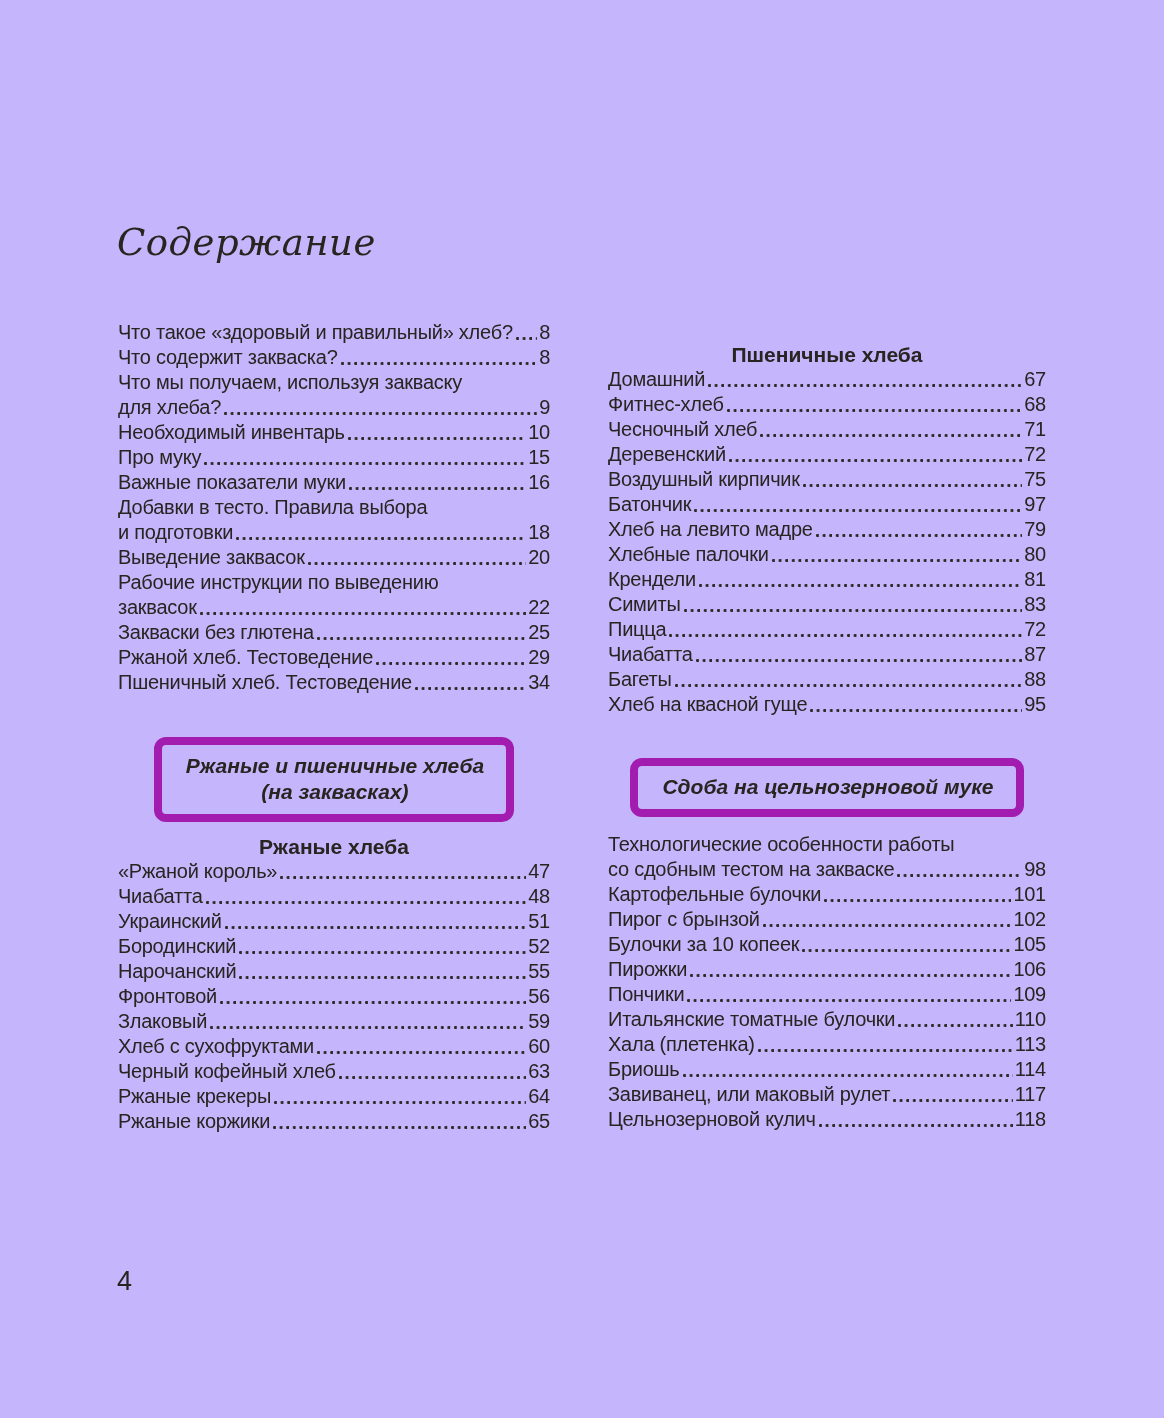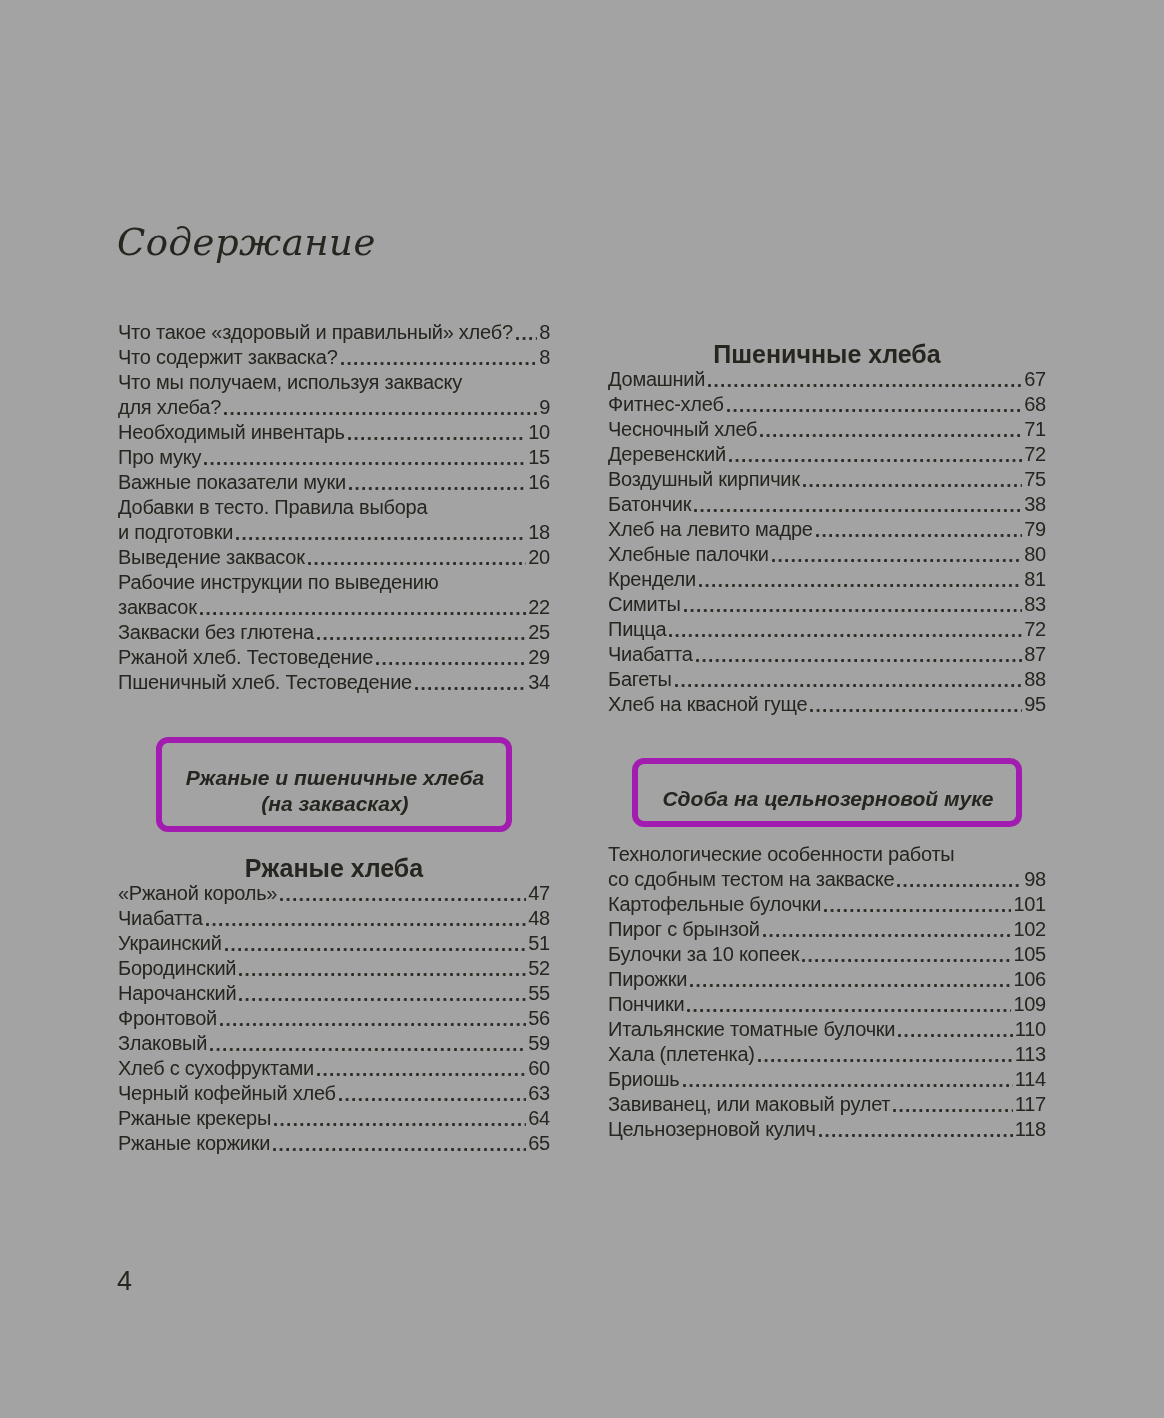--- a/index.html
+++ b/index.html
@@ -4,21 +4,21 @@
 <style>
   html, body {
     margin: 0;
     padding: 0;
     background: #edeade;
   }
   .page {
     position: relative;
     width: 1164px;
     height: 1418px;
-    background: #a3a3a3;
+    background: #c4b5fd;
     color: #26251f;
     font-family: "Liberation Sans", sans-serif;
     overflow: hidden;
   }
   .title {
     position: absolute;
     left: 117px;
     top: 220px;
     margin: 0;
     font-family: "DejaVu Serif", serif;
@@ -47,39 +47,39 @@
     height: 3px;
     margin: 0 2px 5px 3px;
     background-image: radial-gradient(circle at 1.5px 1.5px, #2b2a24 1.3px, transparent 1.7px);
     background-size: 6.6px 3px;
     background-repeat: repeat-x;
   }
   .pagenum { white-space: nowrap; }
 
   .boxed {
     display: inline-block;
-    border: 6px solid #a21caf;
+    border: 8px solid #a21caf;
     border-radius: 12px;
-    padding: 22px 22px 9px 24px;
+    padding: 8px 22px 9px 24px;
     font-weight: 700;
     font-style: italic;
     font-size: 21px;
     line-height: 26px;
     letter-spacing: 0;
   }
   .box-left  { margin-top: 42px; }
   .box-right { margin-top: 41px; }
 
   .section-header {
     font-weight: 700;
-    font-size: 25px;
+    font-size: 21px;
     line-height: 25px;
     letter-spacing: 0;
   }
-  .section-header.after-box { margin-top: 24px; }
+  .section-header.after-box { margin-top: 12px; }
   .list-after-box { margin-top: 15px; }
 
   .page-number {
     position: absolute;
     left: 117px;
     top: 1266px;
     font-size: 27px;
     line-height: 30px;
   }
 </style>
@@ -292,21 +292,21 @@
 
         <div class="row">
           <span class="label">Воздушный кирпичик</span>
           <span class="dots"></span>
           <span class="pagenum">75</span>
         </div>
 
         <div class="row">
           <span class="label">Батончик</span>
           <span class="dots"></span>
-          <span class="pagenum">38</span>
+          <span class="pagenum">97</span>
         </div>
 
         <div class="row">
           <span class="label">Хлеб на левито мадре</span>
           <span class="dots"></span>
           <span class="pagenum">79</span>
         </div>
 
         <div class="row">
           <span class="label">Хлебные палочки</span>

